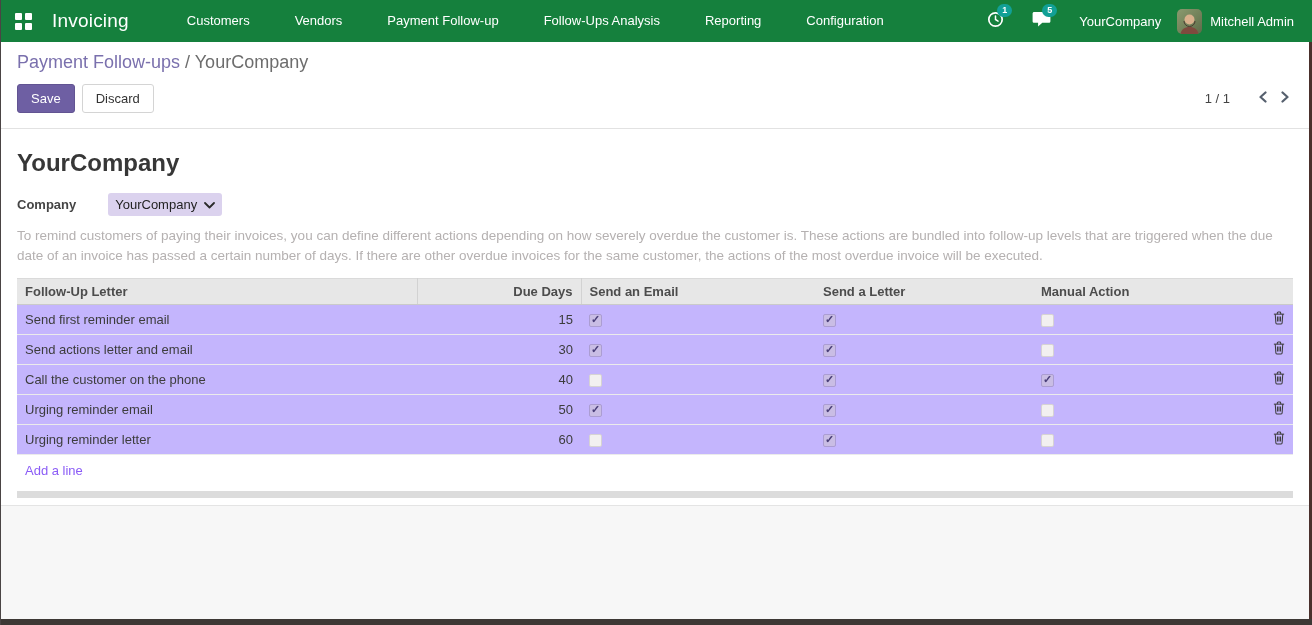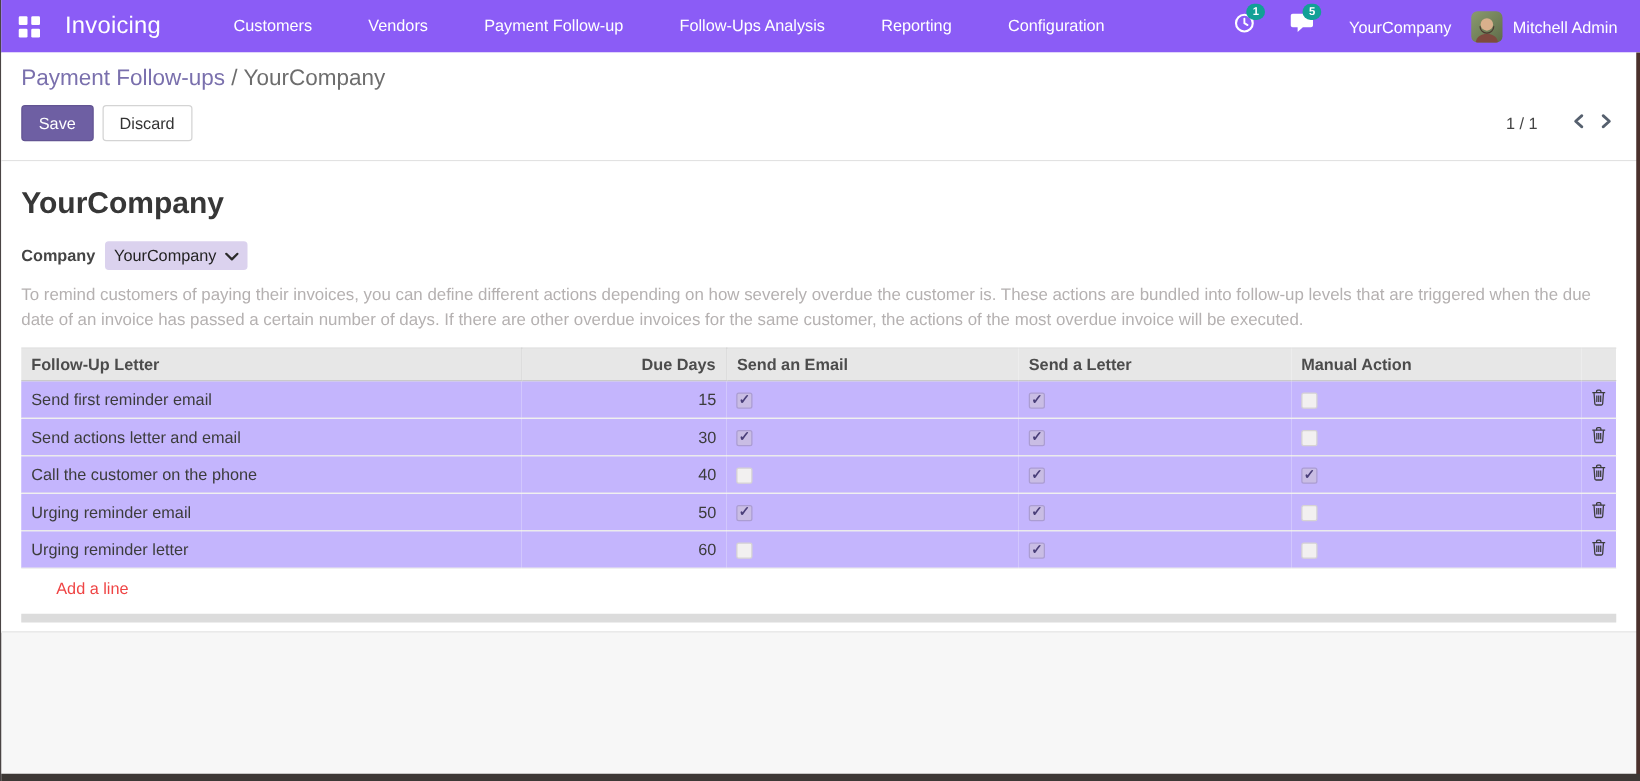--- a/index.html
+++ b/index.html
@@ -7,21 +7,21 @@
   body {
     font-family: "Liberation Sans", sans-serif;
     background:#f7f7f7;
     width:1312px; height:625px;
     overflow:hidden;
   }
   .page { position:relative; width:1312px; height:625px; background:#f7f7f7; border-left:1px solid #4a4444; }
 
   
   .navbar {
-    height:42px; background:#8b5cf6; color:#fff;
+    height:42px; background:#15803d; color:#fff;
     display:flex; align-items:center; padding:1px 14px;
   }
   .apps-grid { width:17px; height:17px; display:grid; grid-template-columns:7px 7px; grid-template-rows:7px 7px; gap:3px; cursor:pointer; }
   .apps-grid span { background:#fff; border-radius:1px; }
   .brand { font-size:19px; font-weight:400; margin-left:20px; letter-spacing:.2px; cursor:pointer; }
   .nav-menu { display:flex; margin-left:46px; height:42px; align-items:center;gap:21px; }
   .nav-item { font-size:13px; padding:0 12px; line-height:42px; cursor:pointer; white-space:nowrap; }
   .nav-right { margin-left:auto; display:flex; align-items:center; }
   .icon-badge-wrap { position:relative; margin:0 14px; cursor:pointer; display:flex; align-items:center; }
   .badge {
@@ -46,21 +46,21 @@
   .btn { font-size:13px; border-radius:3px; padding:6px 13px; cursor:pointer; font-family:inherit; }
   .btn-save { background:#6e5fa3; color:#fff; border:1px solid #625492; }
   .btn-discard { background:#fff; color:#333; border:1px solid #d4d4d4; margin-left:7px; }
   .pager { margin-left:auto; display:flex; align-items:center; font-size:13px; color:#444; }
   .pager-count { margin-right:22px; }
   .pager-btn { background:none; border:none; cursor:pointer; padding:2px 6px; display:flex; align-items:center; }
 
   
   .sheet { background:#fff; height:377px; padding:14px 16px 0 16px; border-bottom:1px solid #e4e4e4; }
   .sheet-title { font-size:24px; font-weight:bold; color:#373737; margin:6px 0 16px 0; }
-  .company-row { display:flex; align-items:center; font-size:13px; margin-bottom:10px; }
+  .company-row { display:flex; align-items:center; font-size:13px; margin-bottom:10px;gap:24px; }
   .company-label { font-weight:bold; color:#454545; margin-right:8px; }
   .company-select {
     background:#dbd2ee; border:none; border-radius:3px; padding:4px 7px;
     display:flex; align-items:center; gap:7px; font-size:13px; color:#232323; cursor:pointer;
   }
   .description { color:#b5b1b1; font-size:13.5px; line-height:1.45; max-width:1276px; }
 
   
   table.fu-table { border-collapse:collapse; table-layout:fixed; width:1276px; margin-top:13px; }
   .fu-table col.w-action { width:400px; }
@@ -84,21 +84,21 @@
   .cb {
     display:inline-block; width:13px; height:13px; border-radius:2px; position:relative; cursor:pointer;
     background:#f2f0f0; border:1px solid #d6d3d3; vertical-align:middle;
   }
   .cb.checked { background:#c9bde4; border-color:#ab9dd2; }
   .cb.checked::after {
     content:"\2713"; position:absolute; top:-2px; left:1px;
     color:#4a3f79; font-size:11px; font-weight:bold;
   }
   .trash-btn { background:none; border:none; cursor:pointer; padding:0; line-height:0; }
-  .add-line { color:#ef4444; font-size:13px; cursor:pointer; padding:8px 8px;margin-left:20px; }
+  .add-line { color:#8b5cf6; font-size:13px; cursor:pointer; padding:8px 8px; }
   .hscroll-bar { width:1276px; height:7px; background:#dcdcdc; margin-top:5px; }
 
   
   .right-strip { position:absolute; top:42px; right:0; width:3px; bottom:0; background:#4a302c; }
   .bottom-strip { position:absolute; left:0; right:0; bottom:0; height:6px; background:#3d3835; }
 </style>
 </head>
 <body>
 
 <div class="page">

